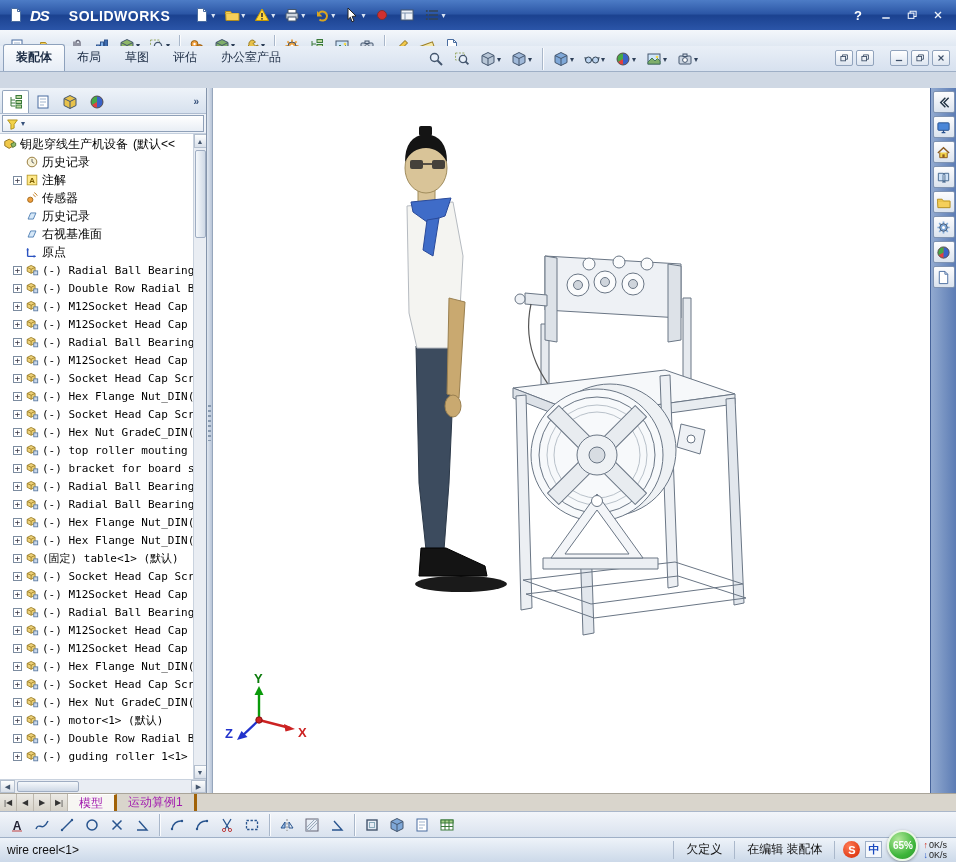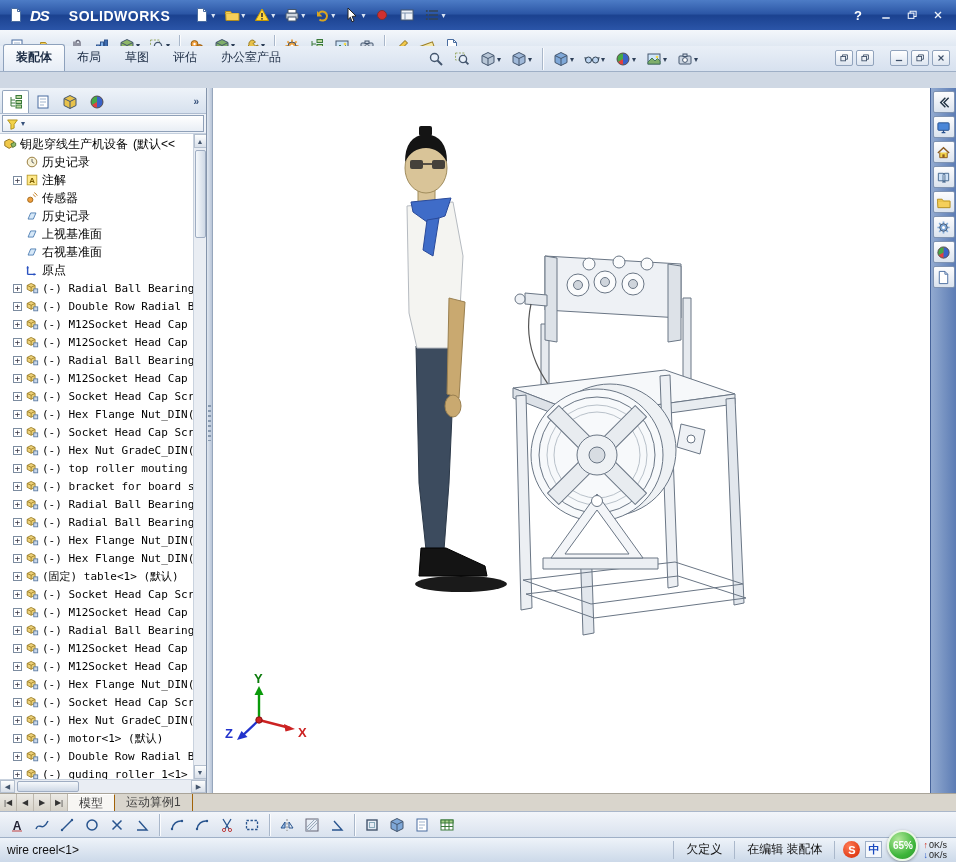--- a/index.html
+++ b/index.html
@@ -104,21 +104,21 @@
     display:flex; flex-direction:column; align-items:center; padding-top:3px; gap:3px; }
   .tpbtn { width:22px; height:22px; background:linear-gradient(#fdfdfe,#dbe3ee); border:1px solid #7f93b2;
     border-radius:2px; display:flex; align-items:center; justify-content:center; }
   .tpbtn svg { width:15px; height:15px; }
 
   
   .doctabs { position:absolute; left:0; right:0; bottom:51px; height:18px; background:#d9d5cc;
     border-top:1px solid #a9a499; display:flex; align-items:stretch; font-size:12px; }
   .navbtn { width:17px; display:flex; align-items:center; justify-content:center; font-size:8px; color:#333;
     border-right:1px solid #bdb8ae; background:linear-gradient(#eceae5,#d6d2c8); }
-  .dtab { padding:0 11px; display:flex; align-items:center; border-right:1px solid #a16207; color:#404040; }
+  .dtab { padding:0 11px; display:flex; align-items:center; border-right:3px solid #a16207; color:#a21caf; }
   .dtab.active { background:#f7f6f3; border-top:1px solid #fff; }
 
   
   .sketchbar { position:absolute; left:0; right:0; bottom:25px; height:26px;
     background:linear-gradient(#f2f5fa,#d9e2ee); border-top:1px solid #aab7ca;
     display:flex; align-items:center; padding-left:5px; gap:1px; }
   .sketchbar .tbtn { height:24px; }
 
   
   .statusbar { position:absolute; left:0; right:0; bottom:0; height:25px;
@@ -652,29 +652,20 @@
           </span>
           <span class="tlabel">历史记录</span>
         </div>
         <div class="trow child">
           <span class="plus none"></span>
           <span class="icon ticon">
             <svg viewBox="0 0 16 16" xmlns="http://www.w3.org/2000/svg">
               <path d="M3.5 11.5l3-7h6l-3 7z" fill="#cfe4f7" fill-opacity=".85" stroke="#4a7ab0"></path>
             </svg>
           </span>
-          <span class="tlabel">上视基准面</span>
-        </div>
-        <div class="trow child">
-          <span class="plus none"></span>
-          <span class="icon ticon">
-            <svg viewBox="0 0 16 16" xmlns="http://www.w3.org/2000/svg">
-              <path d="M3.5 11.5l3-7h6l-3 7z" fill="#cfe4f7" fill-opacity=".85" stroke="#4a7ab0"></path>
-            </svg>
-          </span>
           <span class="tlabel">右视基准面</span>
         </div>
         <div class="trow child">
           <span class="plus none"></span>
           <span class="icon ticon">
             <svg viewBox="0 0 16 16" xmlns="http://www.w3.org/2000/svg">
               <path d="M3 13h9M3 13V4" stroke="#2a52c0" stroke-width="1.6" fill="none"></path>
               <path d="M12.5 13l-2.6-1.5v3zM3 3.5 1.5 6.1h3z" fill="#2a52c0"></path>
             </svg>
           </span>

